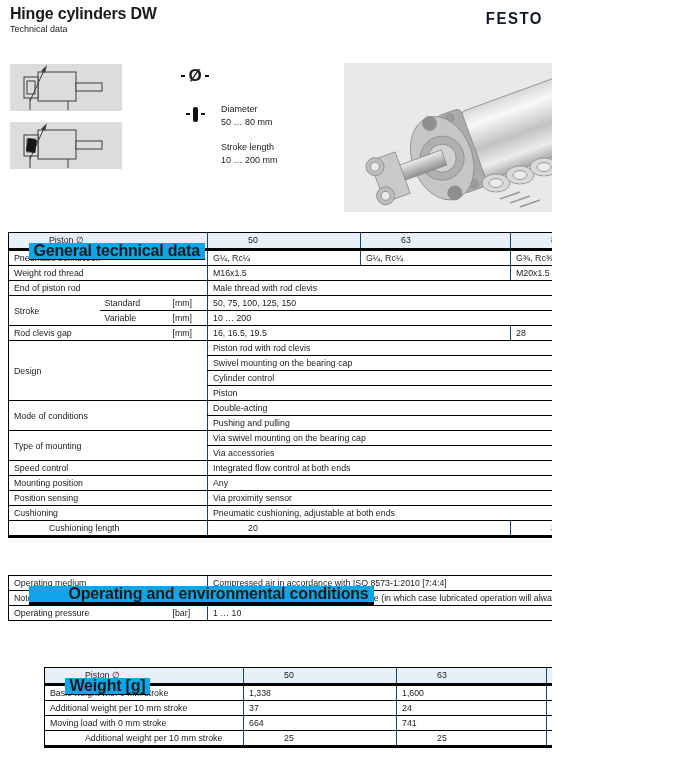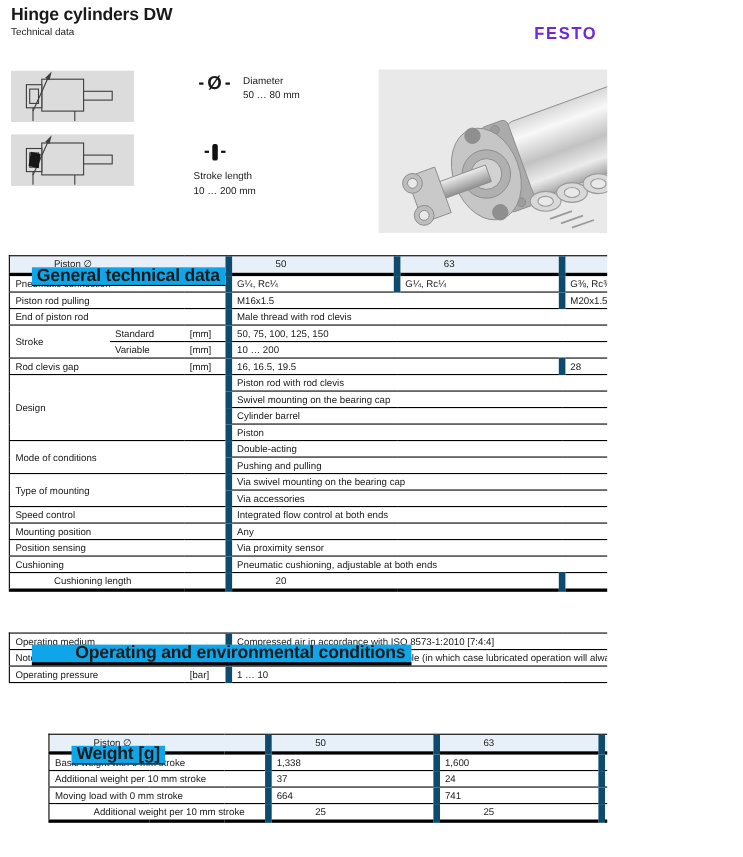--- a/index.html
+++ b/index.html
@@ -2,47 +2,47 @@
 <html><head>
 <meta charset="utf-8">
 <style>
   html,body{margin:0;padding:0;background:#fff;}
   .page{position:relative;width:552px;height:779px;background:#fff;overflow:hidden;
         font-family:"Liberation Sans",sans-serif;color:#1a1a1a;}
 
   
   .title{position:absolute;left:10px;top:5px;font-size:16px;font-weight:bold;letter-spacing:-0.2px;}
   .subtitle{position:absolute;left:10px;top:24px;font-size:9px;}
-  .brand{position:absolute;right:9px;top:22px;font-size:15px;font-weight:bold;
-         color:#6d28d9;letter-spacing:1.5px;transform:scaleY(1.05);}
+  .brand{position:absolute;right:9px;top:10px;font-size:15px;font-weight:bold;
+         color:#0f172a;letter-spacing:1.5px;transform:scaleY(1.05);}
 
   
   .pict{position:absolute;left:10px;width:112px;height:47px;}
   .pict1{top:64px;} .pict2{top:122px;}
   .photo{position:absolute;left:344px;top:63px;width:324px;height:149px;}
 
   
   .feature{position:absolute;left:176px;display:flex;gap:7px;align-items:flex-start;}
-  .f1{top:67px;} .f2{top:129px;flex-direction:column;}
+  .f1{top:67px;} .f2{top:105px;}
   .f-icon{width:38px;display:flex;align-items:center;justify-content:center;gap:3px;height:18px;}
   .dash{width:4px;height:2px;background:#111;display:inline-block;}
   .dia{font-size:17px;font-weight:bold;line-height:16px;}
   .bar{width:5px;height:15px;background:#111;border-radius:2px;display:inline-block;}
-  .f-text{font-size:9px;line-height:13px;}
+  .f-text{font-size:9px;line-height:13px;margin-top:36px;}
 
   
   table.t{position:absolute;left:8px;width:659px;border-collapse:collapse;table-layout:fixed;
           font-size:8.8px;border:1px solid #000;background:#fff;}
   .t-general{top:232px;} .t-operating{top:575px;} .t-weight{top:667px;margin-left:36px;}
   table.t td{height:12px;line-height:12px;padding:1px 5px;border-bottom:1px solid #000;
              vertical-align:middle;white-space:nowrap;overflow:hidden;}
   table.t tr.title td{background:#0ea5e9;font-weight:bold;height:14px;line-height:14px;}
   table.t tr.colhead td{background:#e7f0f8;height:13px;line-height:13px;}
   table.t tr.thick td{border-bottom:3px solid #000;padding-left:40px;}
-  table.t td.val{border-left:6px solid #0c4a6e;}
+  table.t td.val{border-left:1px solid #0c4a6e;}
 </style>
 </head>
 <body>
 
 <div class="page">
 
   <div class="title">Hinge cylinders DW</div>
   <div class="subtitle">Technical data</div>
   <div class="brand">FESTO</div>
 
@@ -178,21 +178,21 @@
           <td class="val">63</td>
           <td class="val">80</td>
         </tr>
         <tr>
           <td colspan="3" class="lab">Pneumatic connection</td>
           <td class="val">G¼, Rc¼</td>
           <td class="val">G¼, Rc¼</td>
           <td class="val">G⅜, Rc⅜</td>
         </tr>
         <tr>
-          <td colspan="3" class="lab">Piston rod pulling</td>
+          <td colspan="3" class="lab">Weight rod thread</td>
           <td colspan="2" class="val">M16x1.5</td>
           <td class="val">M20x1.5</td>
         </tr>
         <tr>
           <td colspan="3" class="lab">End of piston rod</td>
           <td colspan="3" class="val">Male thread with rod clevis</td>
         </tr>
         <tr>
           <td rowspan="2" class="lab">Stroke</td>
           <td class="sub">Standard</td>
@@ -211,21 +211,21 @@
           <td class="val">28</td>
         </tr>
         <tr>
           <td colspan="3" rowspan="4" class="lab">Design</td>
           <td colspan="3" class="val">Piston rod with rod clevis</td>
         </tr>
         <tr>
           <td colspan="3" class="val">Swivel mounting on the bearing cap</td>
         </tr>
         <tr>
-          <td colspan="3" class="val">Cylinder barrel</td>
+          <td colspan="3" class="val">Cylinder control</td>
         </tr>
         <tr>
           <td colspan="3" class="val">Piston</td>
         </tr>
         <tr>
           <td colspan="3" rowspan="2" class="lab">Mode of conditions</td>
           <td colspan="3" class="val">Double-acting</td>
         </tr>
         <tr>
           <td colspan="3" class="val">Pushing and pulling</td>

